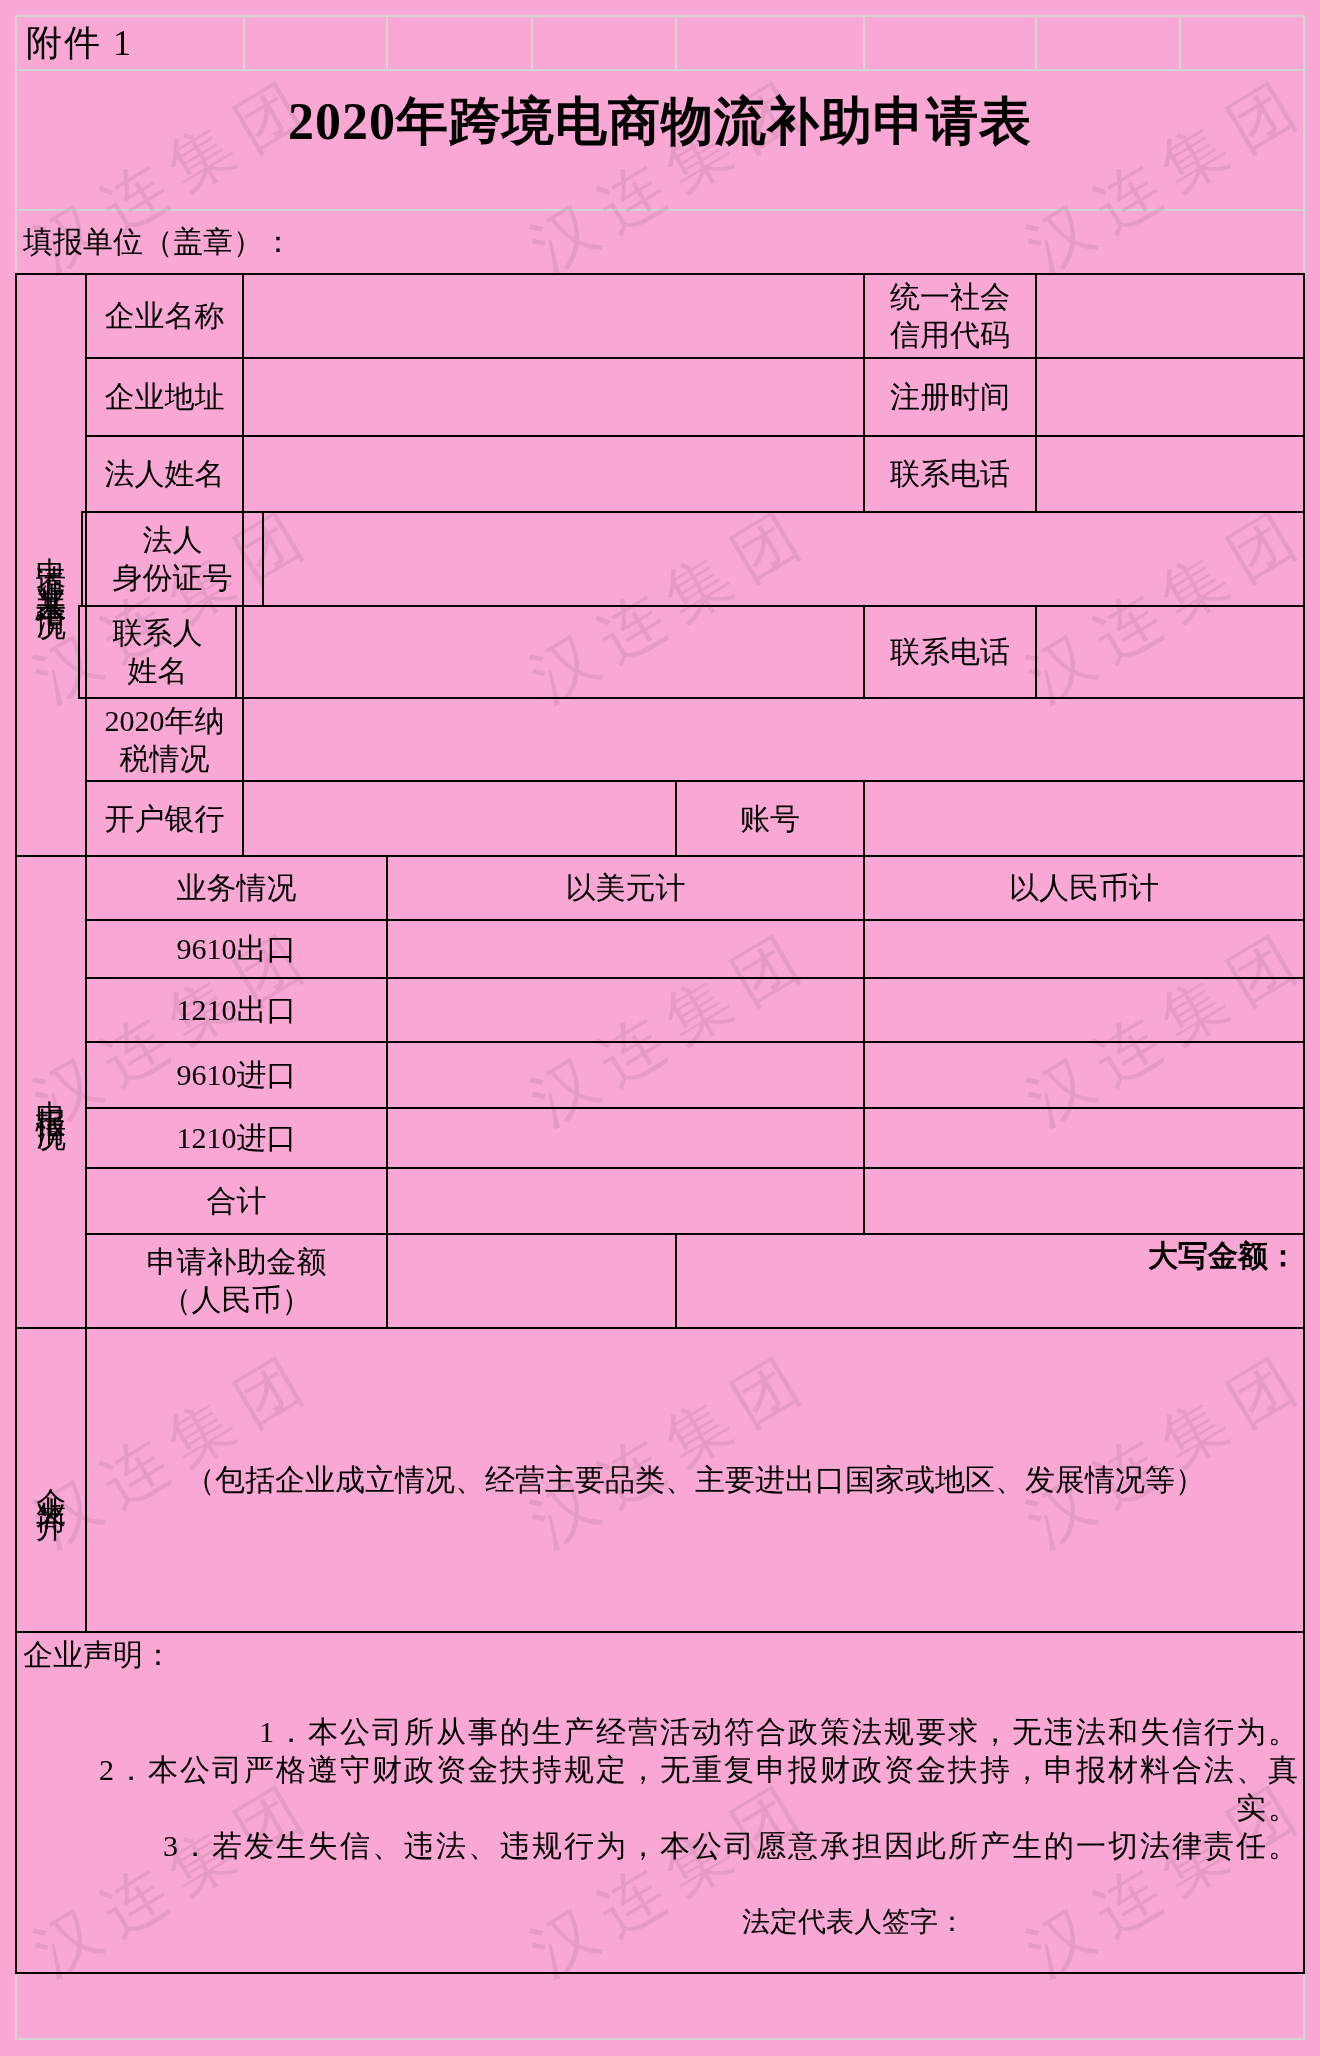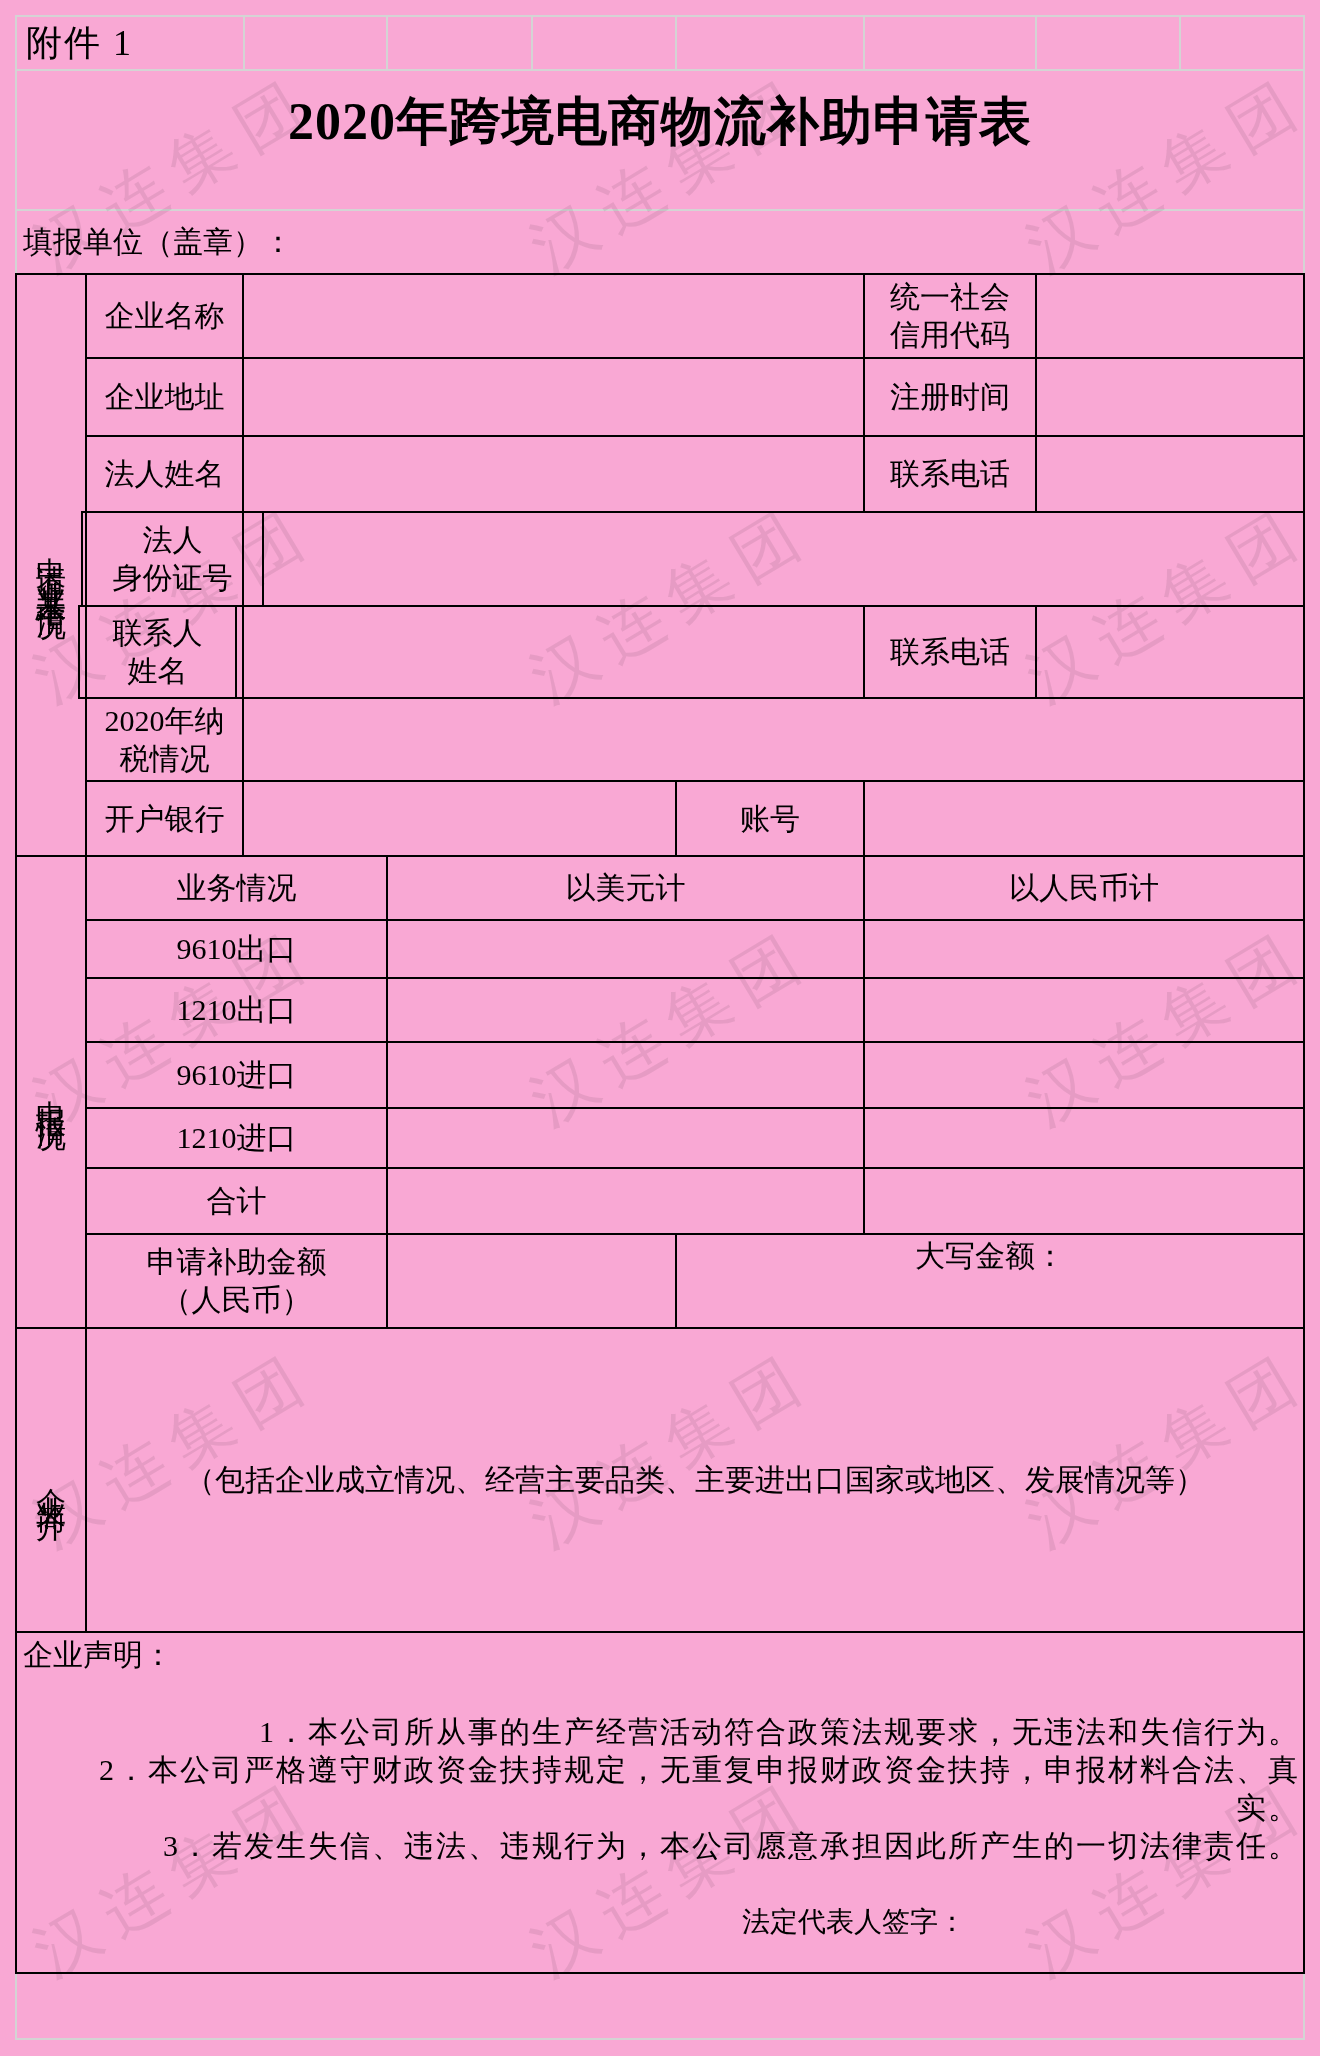--- a/index.html
+++ b/index.html
@@ -15,21 +15,21 @@
   }
   .field { cursor:text; }
   .vert {
     writing-mode:vertical-rl; text-orientation:upright;
     letter-spacing:8px; font-size:30px; line-height:38px;
   }
   .txt { position:absolute; display:flex; align-items:center; white-space:nowrap; }
   .attach { left:26px; top:16px; height:54px; font-size:36px; letter-spacing:2px; }
   .title { left:16px; top:70px; width:1288px; height:104px; justify-content:center; font-size:52px; font-weight:bold; letter-spacing:1px; }
   .filing { left:23px; top:210px; height:64px; font-size:30px; }
-  .topleft { align-items:flex-start; justify-content:center; padding:2px 5px; }
+  .topleft { align-items:flex-start; justify-content:flex-end; padding:2px 5px;font-weight:bold; }
   .stmt { display:block; text-align:left; }
   .stmt-heading { position:absolute; left:6px; top:3px; font-size:30px; line-height:38px; white-space:nowrap; }
   .stmt-items { position:absolute; left:6px; top:80px; width:1277px; font-size:30px; letter-spacing:2px; line-height:38px; white-space:normal; text-align:right; }
   .stmt-item { text-indent:70px; }
   .stmt-sign { position:absolute; left:725px; top:270px; font-size:28px; line-height:38px; white-space:nowrap; }
   .wm {
     position:absolute; transform:translate(-50%,-50%) rotate(-31deg);
     font-family:"DejaVu Sans","Liberation Sans",sans-serif;
     font-size:64px; letter-spacing:14px; padding-left:14px; white-space:nowrap;
     color:rgba(0,0,0,0.075); pointer-events:none; z-index:5;

